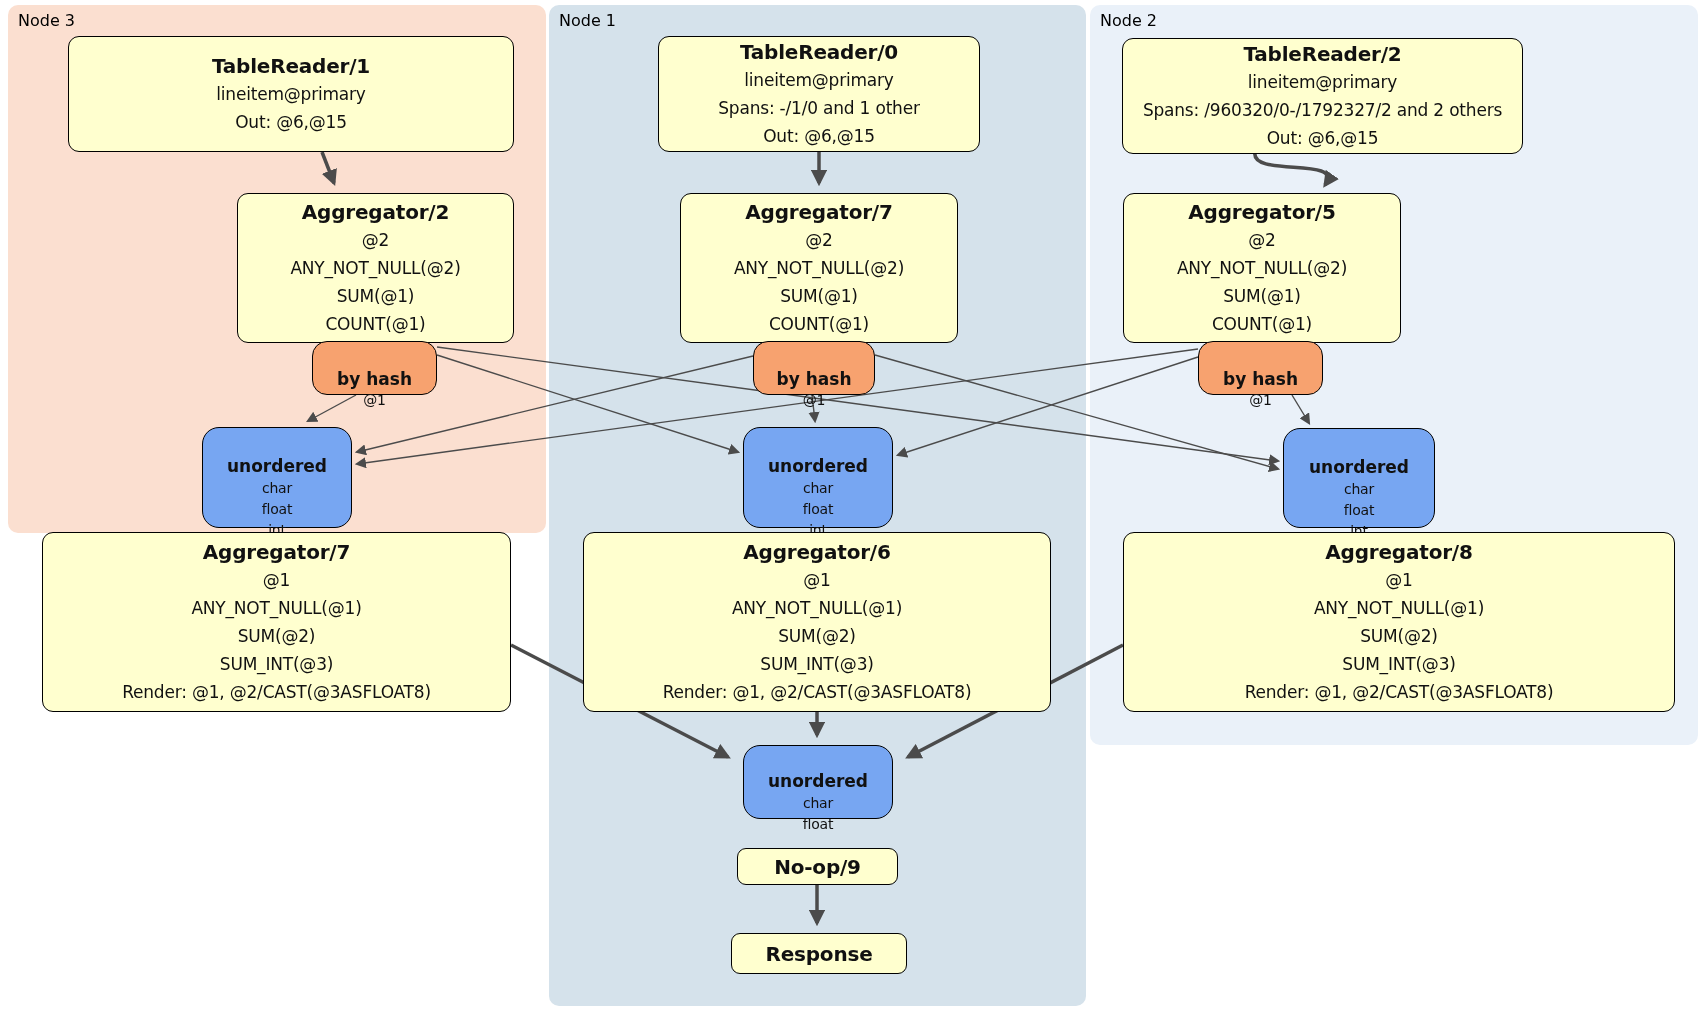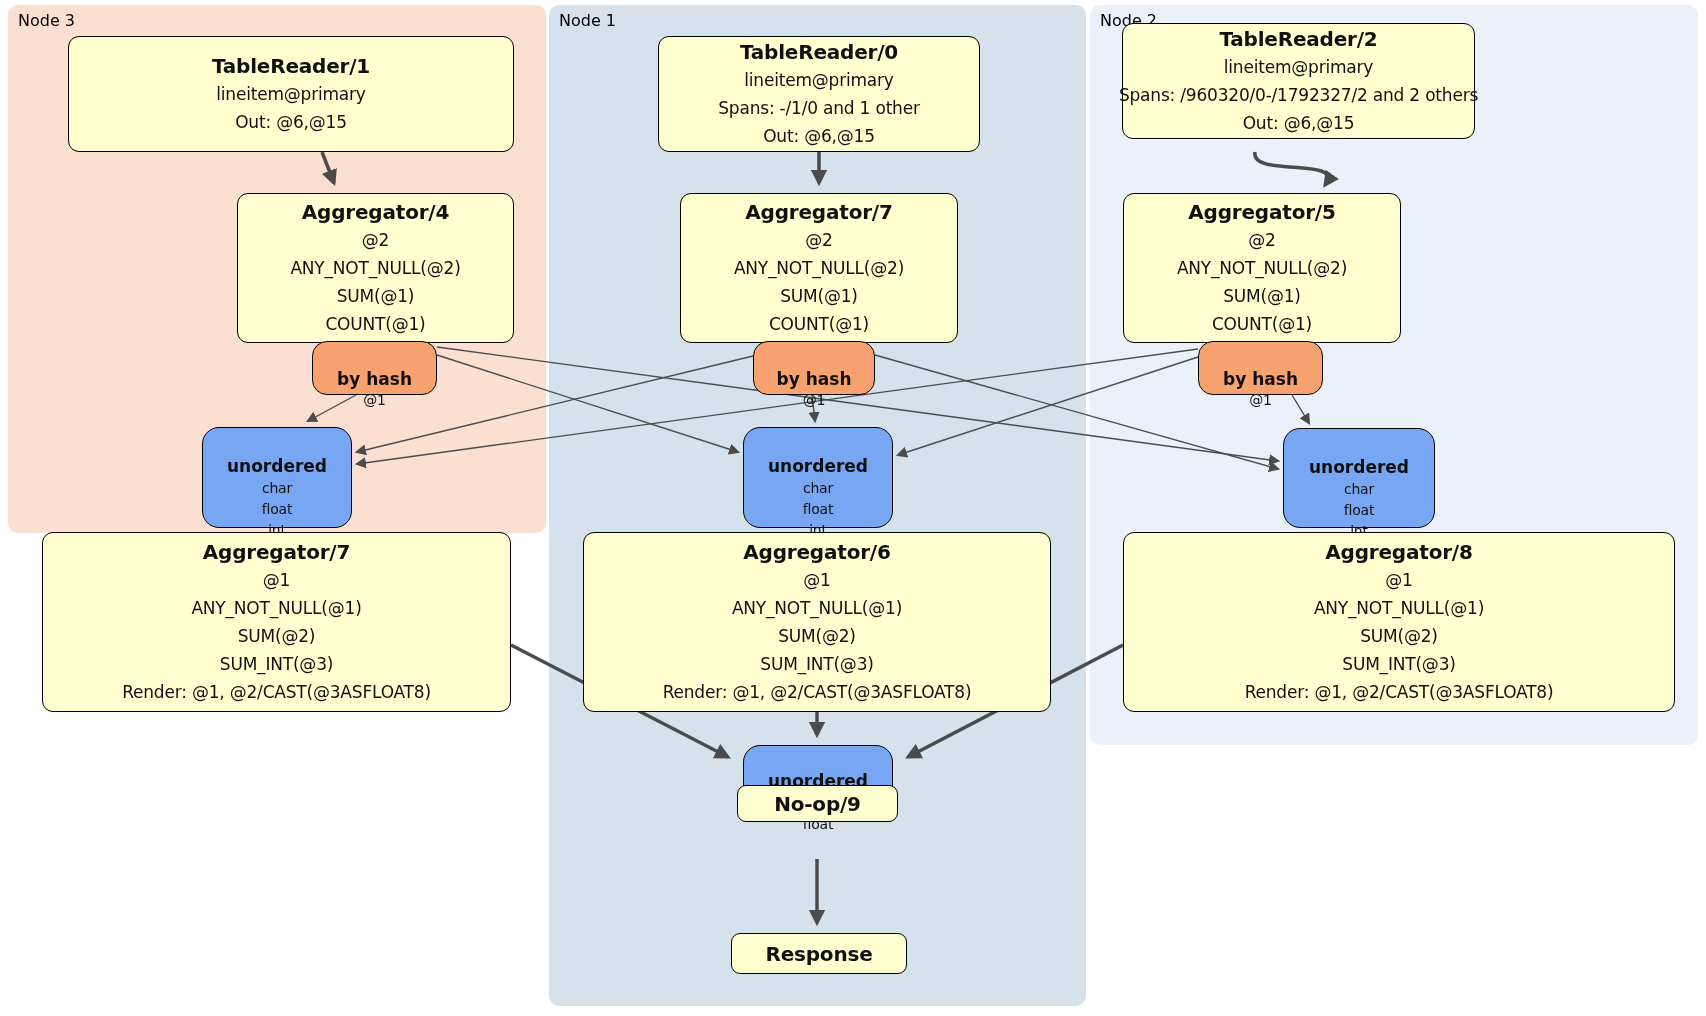--- a/index.html
+++ b/index.html
@@ -26,38 +26,38 @@
   .router{background:var(--c-orange);border-radius:15px;z-index:3;}
   .sync{background:var(--c-blue);border-radius:17px;}
   .box .title{font-size:20px;font-weight:bold;line-height:28px;letter-spacing:-0.2px;}
   .box .line{font-size:17px;line-height:28px;letter-spacing:-0.2px;text-align:center;}
   .router .title,.sync .title{font-size:17px;line-height:24px;letter-spacing:0;margin-top:40px;}
   .router .line{font-size:14px;line-height:19px;}
   .sync .line{font-size:14px;line-height:21px;}
   
   #b-tr1 {left:68px;  top:36px;  width:446px; height:116px;}
   #b-tr0 {left:658px; top:36px;  width:322px; height:116px;}
-  #b-tr2 {left:1122px;top:23px;  width:353px; height:116px;}
+  #b-tr2 {left:1122px;top:38px;  width:401px; height:116px;}
   #b-agg4{left:237px; top:193px; width:277px; height:150px;}
   #b-agg3{left:680px; top:193px; width:278px; height:150px;}
   #b-agg5{left:1123px;top:193px; width:278px; height:150px;}
   #b-agg7{left:42px;  top:532px; width:469px; height:180px;}
   #b-agg6{left:583px; top:532px; width:468px; height:180px;}
   #b-agg8{left:1123px;top:532px; width:552px; height:180px;}
   
   #b-r4{left:312px; top:341px; width:125px; height:54px;}
   #b-r3{left:753px; top:341px; width:122px; height:54px;}
   #b-r5{left:1198px;top:341px; width:125px; height:54px;}
   
   #b-un3{left:202px; top:427px; width:150px; height:101px;}
   #b-un1{left:743px; top:427px; width:150px; height:101px;}
   #b-un2{left:1283px;top:428px; width:152px; height:100px;}
   #b-unf{left:743px; top:745px; width:150px; height:74px;}
   
-  #b-noop{left:737px;top:785px;width:161px;height:37px;border-radius:9px;}
+  #b-noop{left:737px;top:848px;width:161px;height:37px;border-radius:9px;}
   #b-resp{left:731px;top:933px;width:176px;height:41px;border-radius:9px;}
 </style>
 </head>
 <body>
 
 <div class="canvas">
 
   <div class="panel" id="p-node3">
     <div class="panel-label">Node 3</div>
   </div>
@@ -109,21 +109,21 @@
     <div class="line">Out: @6,@15</div>
   </div>
   <div class="box yellow" id="b-tr2">
     <div class="title">TableReader/2</div>
     <div class="line">lineitem@primary</div>
     <div class="line">Spans: /960320/0-/1792327/2 and 2 others</div>
     <div class="line">Out: @6,@15</div>
   </div>
 
   <div class="box yellow" id="b-agg4">
-    <div class="title">Aggregator/4</div>
+    <div class="title">Aggregator/2</div>
     <div class="line">@2</div>
     <div class="line">ANY_NOT_NULL(@2)</div>
     <div class="line">SUM(@1)</div>
     <div class="line">COUNT(@1)</div>
   </div>
   <div class="box yellow" id="b-agg3">
     <div class="title">Aggregator/7</div>
     <div class="line">@2</div>
     <div class="line">ANY_NOT_NULL(@2)</div>
     <div class="line">SUM(@1)</div>

